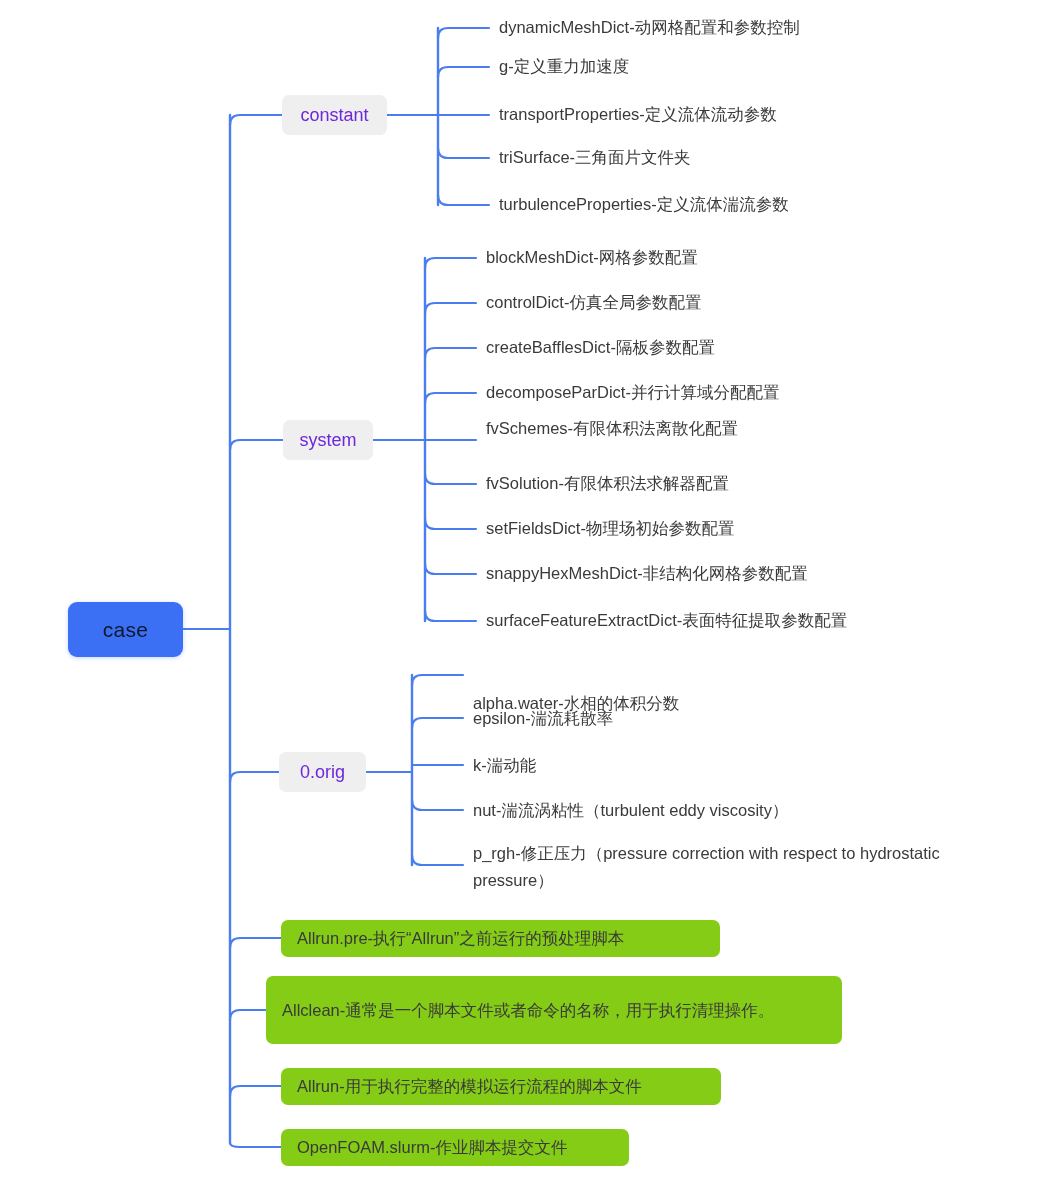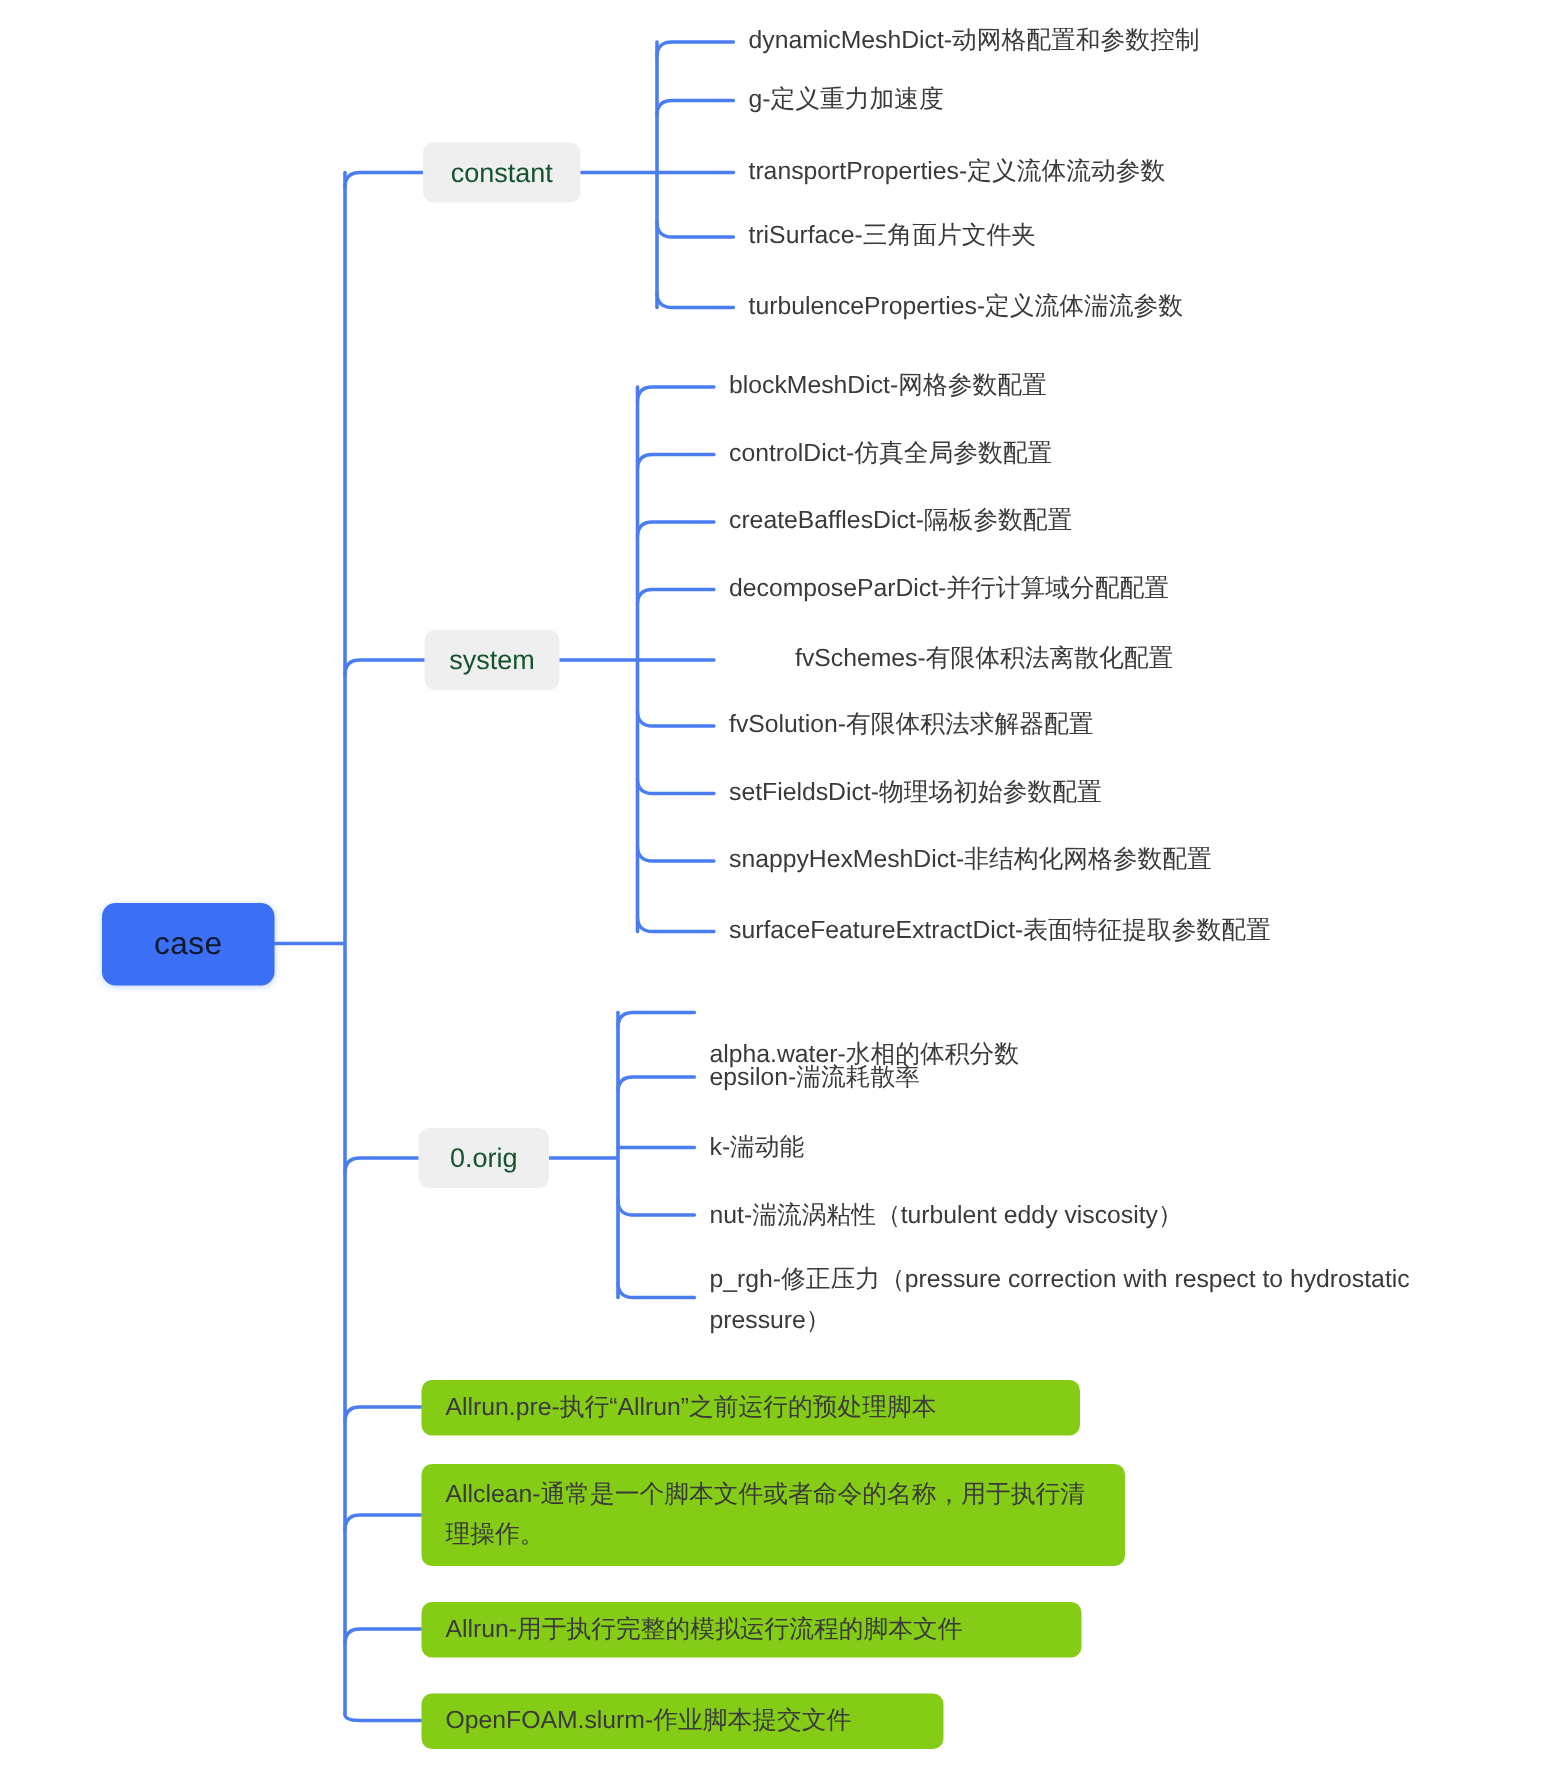--- a/index.html
+++ b/index.html
@@ -39,21 +39,21 @@
     border-radius: 9px;
     font-size: 21px;
     letter-spacing: 0.3px;
     padding: 0 18px;
     justify-content: center;
     box-shadow: 0 1px 4px rgba(59,112,245,0.30);
   }
   
   .node-branch {
     background: #EFEFEF;
-    color: #14532d;
+    color: #6d28d9;
     border-radius: 7px;
     font-size: 18px;
     padding: 12px 16px;
     justify-content: center;
     text-align: right;
   }
   
   .node-leaf {
     color: #3A3A3A;
     font-size: 16.5px;
@@ -161,21 +161,21 @@
   </div>
   <div class="node node-leaf" style="left:486px; top:289px; width:480px; height:27px;">
     <span>controlDict-仿真全局参数配置</span>
   </div>
   <div class="node node-leaf" style="left:486px; top:334px; width:480px; height:27px;">
     <span>createBafflesDict-隔板参数配置</span>
   </div>
   <div class="node node-leaf" style="left:486px; top:379px; width:480px; height:27px;">
     <span>decomposeParDict-并行计算域分配配置</span>
   </div>
-  <div class="node node-leaf" style="left:486px; top:426px; width:480px; height:27px;margin-left:44px;">
+  <div class="node node-leaf" style="left:486px; top:415px; width:480px; height:27px;">
     <span>fvSchemes-有限体积法离散化配置</span>
   </div>
   <div class="node node-leaf" style="left:486px; top:470px; width:480px; height:27px;">
     <span>fvSolution-有限体积法求解器配置</span>
   </div>
   <div class="node node-leaf" style="left:486px; top:515px; width:480px; height:27px;">
     <span>setFieldsDict-物理场初始参数配置</span>
   </div>
   <div class="node node-leaf" style="left:486px; top:560px; width:480px; height:27px;">
     <span>snappyHexMeshDict-非结构化网格参数配置</span>
@@ -201,21 +201,21 @@
     <span>nut-湍流涡粘性（turbulent eddy viscosity）</span>
   </div>
   <div class="node node-leaf" style="left:473px; top:840px; width:510px; height:54px; align-items:flex-start;">
     <span>p_rgh-修正压力（pressure correction with respect to hydrostatic pressure）</span>
   </div>
 
   <div class="node node-leafbox" style="left:281px; top:920px; width:439px; height:37px;">
     <span>Allrun.pre-执行“Allrun”之前运行的预处理脚本</span>
   </div>
 
-  <div class="node node-leafbox" style="left:281px; top:976px; width:469px; height:68px;">
+  <div class="node node-leafbox" style="left:266px; top:976px; width:576px; height:68px;">
     <span>Allclean-通常是一个脚本文件或者命令的名称，用于执行清理操作。</span>
   </div>
 
   <div class="node node-leafbox" style="left:281px; top:1068px; width:440px; height:37px;">
     <span>Allrun-用于执行完整的模拟运行流程的脚本文件</span>
   </div>
 
   <div class="node node-leafbox" style="left:281px; top:1129px; width:348px; height:37px;">
     <span>OpenFOAM.slurm-作业脚本提交文件</span>
   </div>

